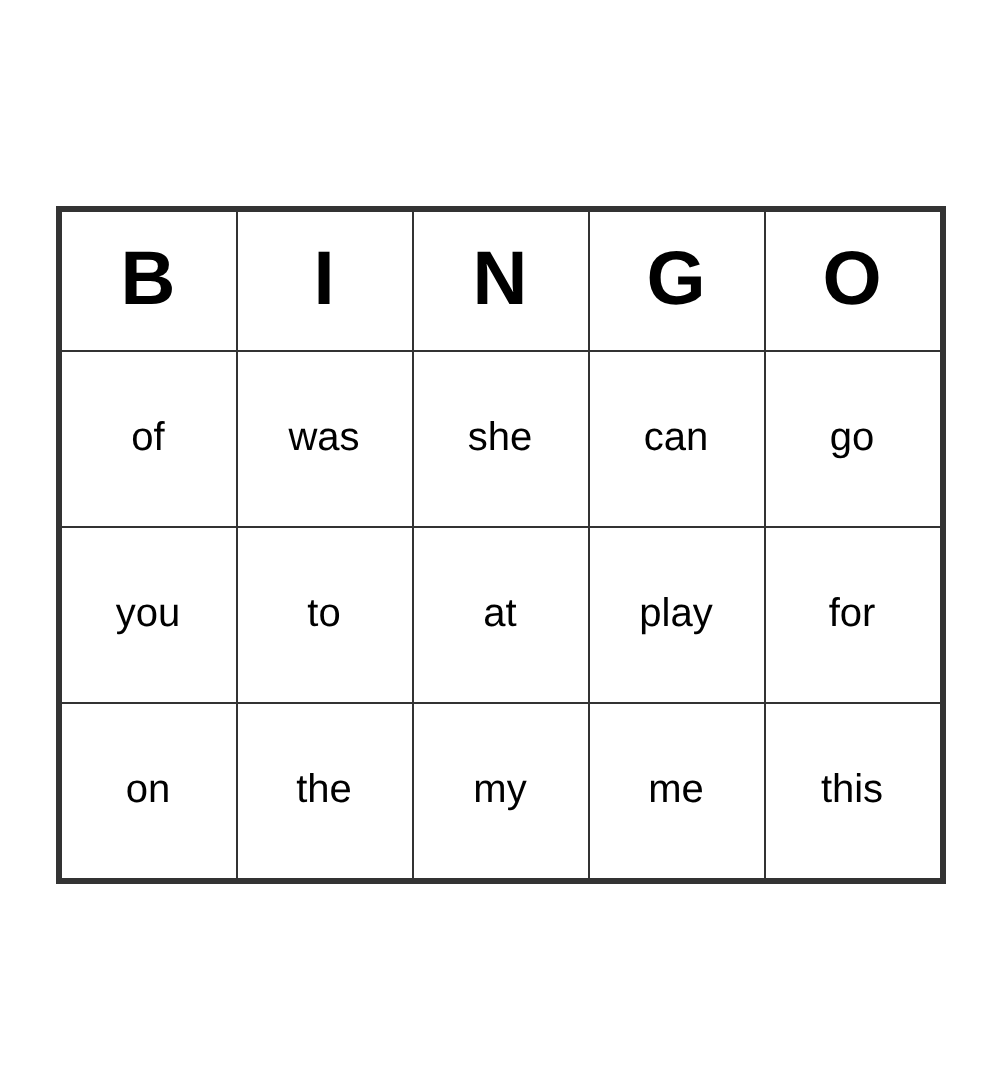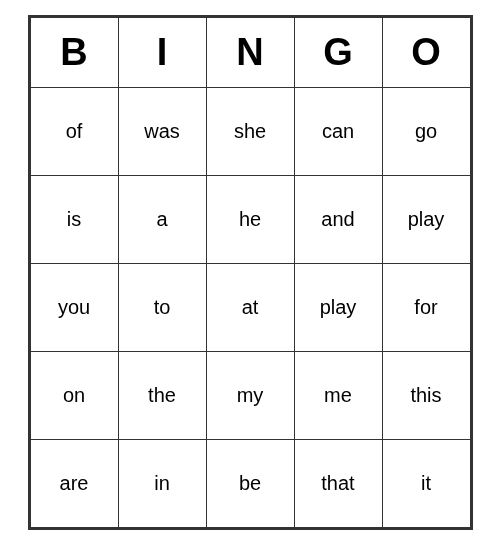--- a/index.html
+++ b/index.html
@@ -60,42 +60,28 @@
     </thead>
     <tbody id="bingo-body">
     <tr>
           <td>of</td>
           <td>was</td>
           <td>she</td>
           <td>can</td>
           <td>go</td>
         </tr>
         <tr>
-          <td>is</td>
-          <td>a</td>
-          <td>he</td>
-          <td>and</td>
-          <td>play</td>
-        </tr>
-        <tr>
           <td>you</td>
           <td>to</td>
           <td>at</td>
           <td>play</td>
           <td>for</td>
         </tr>
         <tr>
           <td>on</td>
           <td>the</td>
           <td>my</td>
           <td>me</td>
           <td>this</td>
         </tr>
-        <tr>
-          <td>are</td>
-          <td>in</td>
-          <td>be</td>
-          <td>that</td>
-          <td>it</td>
-        </tr>
       </tbody>
   </table>
 </div>
 
 </body></html>

